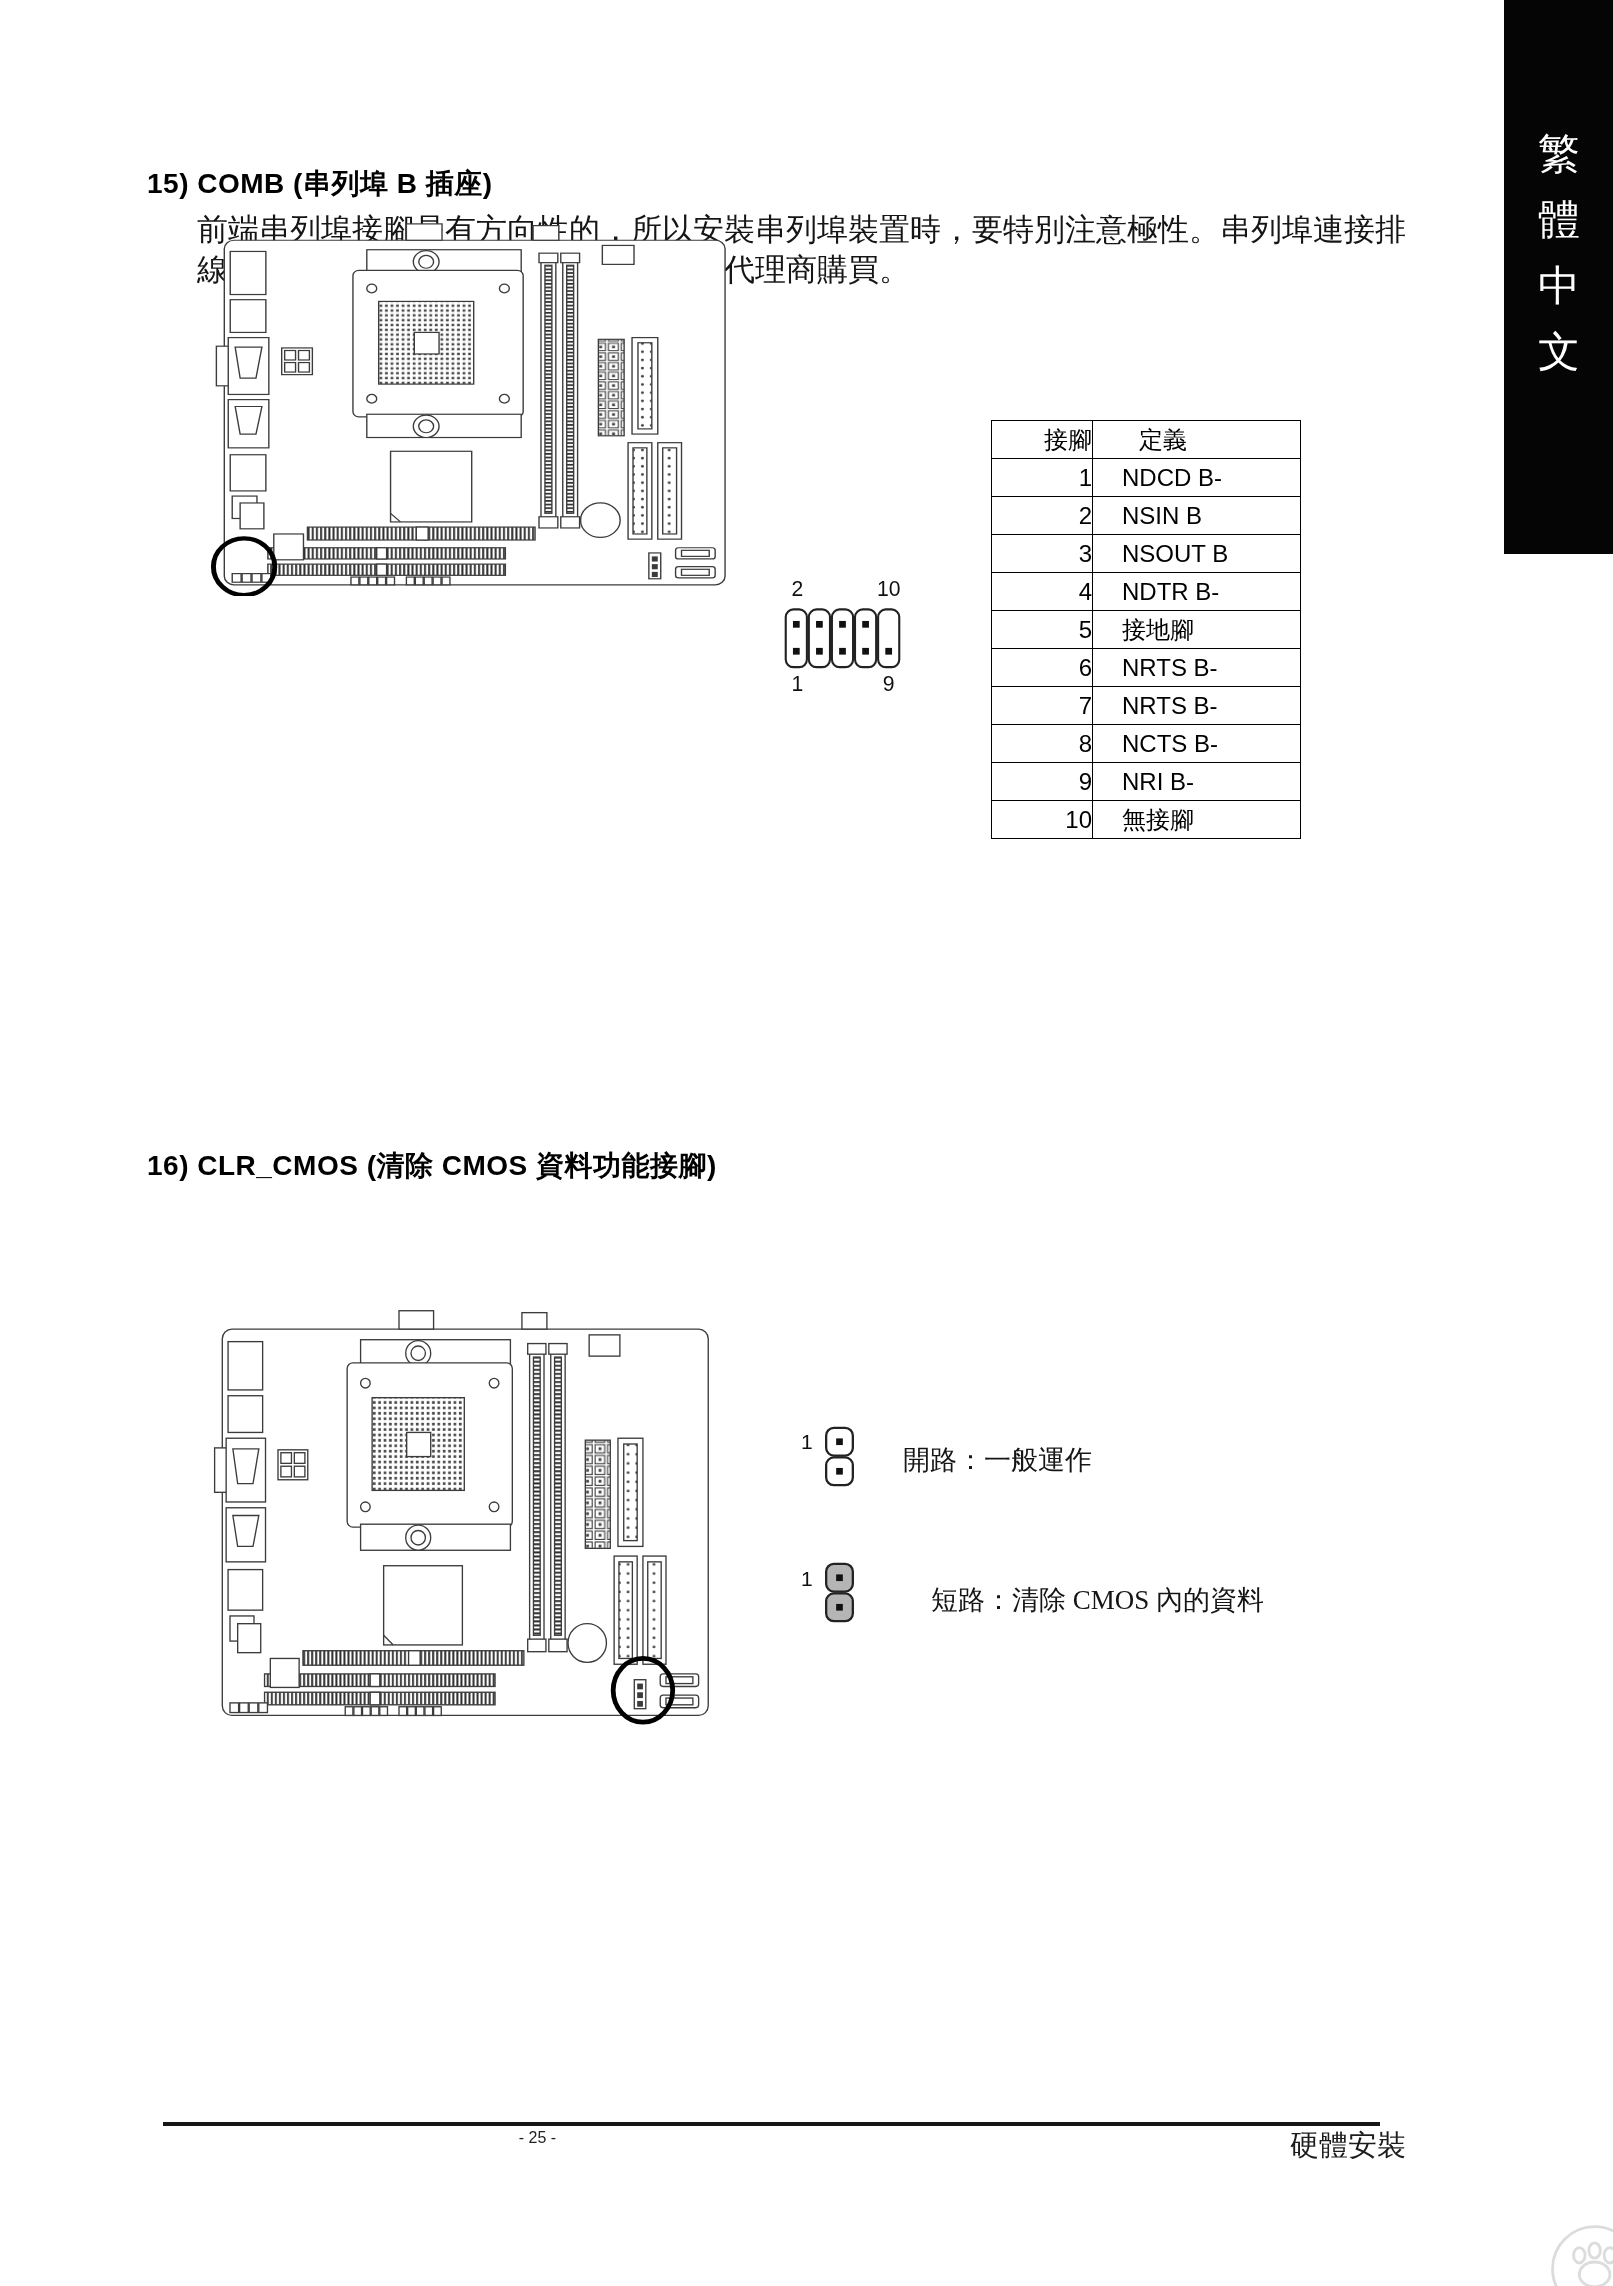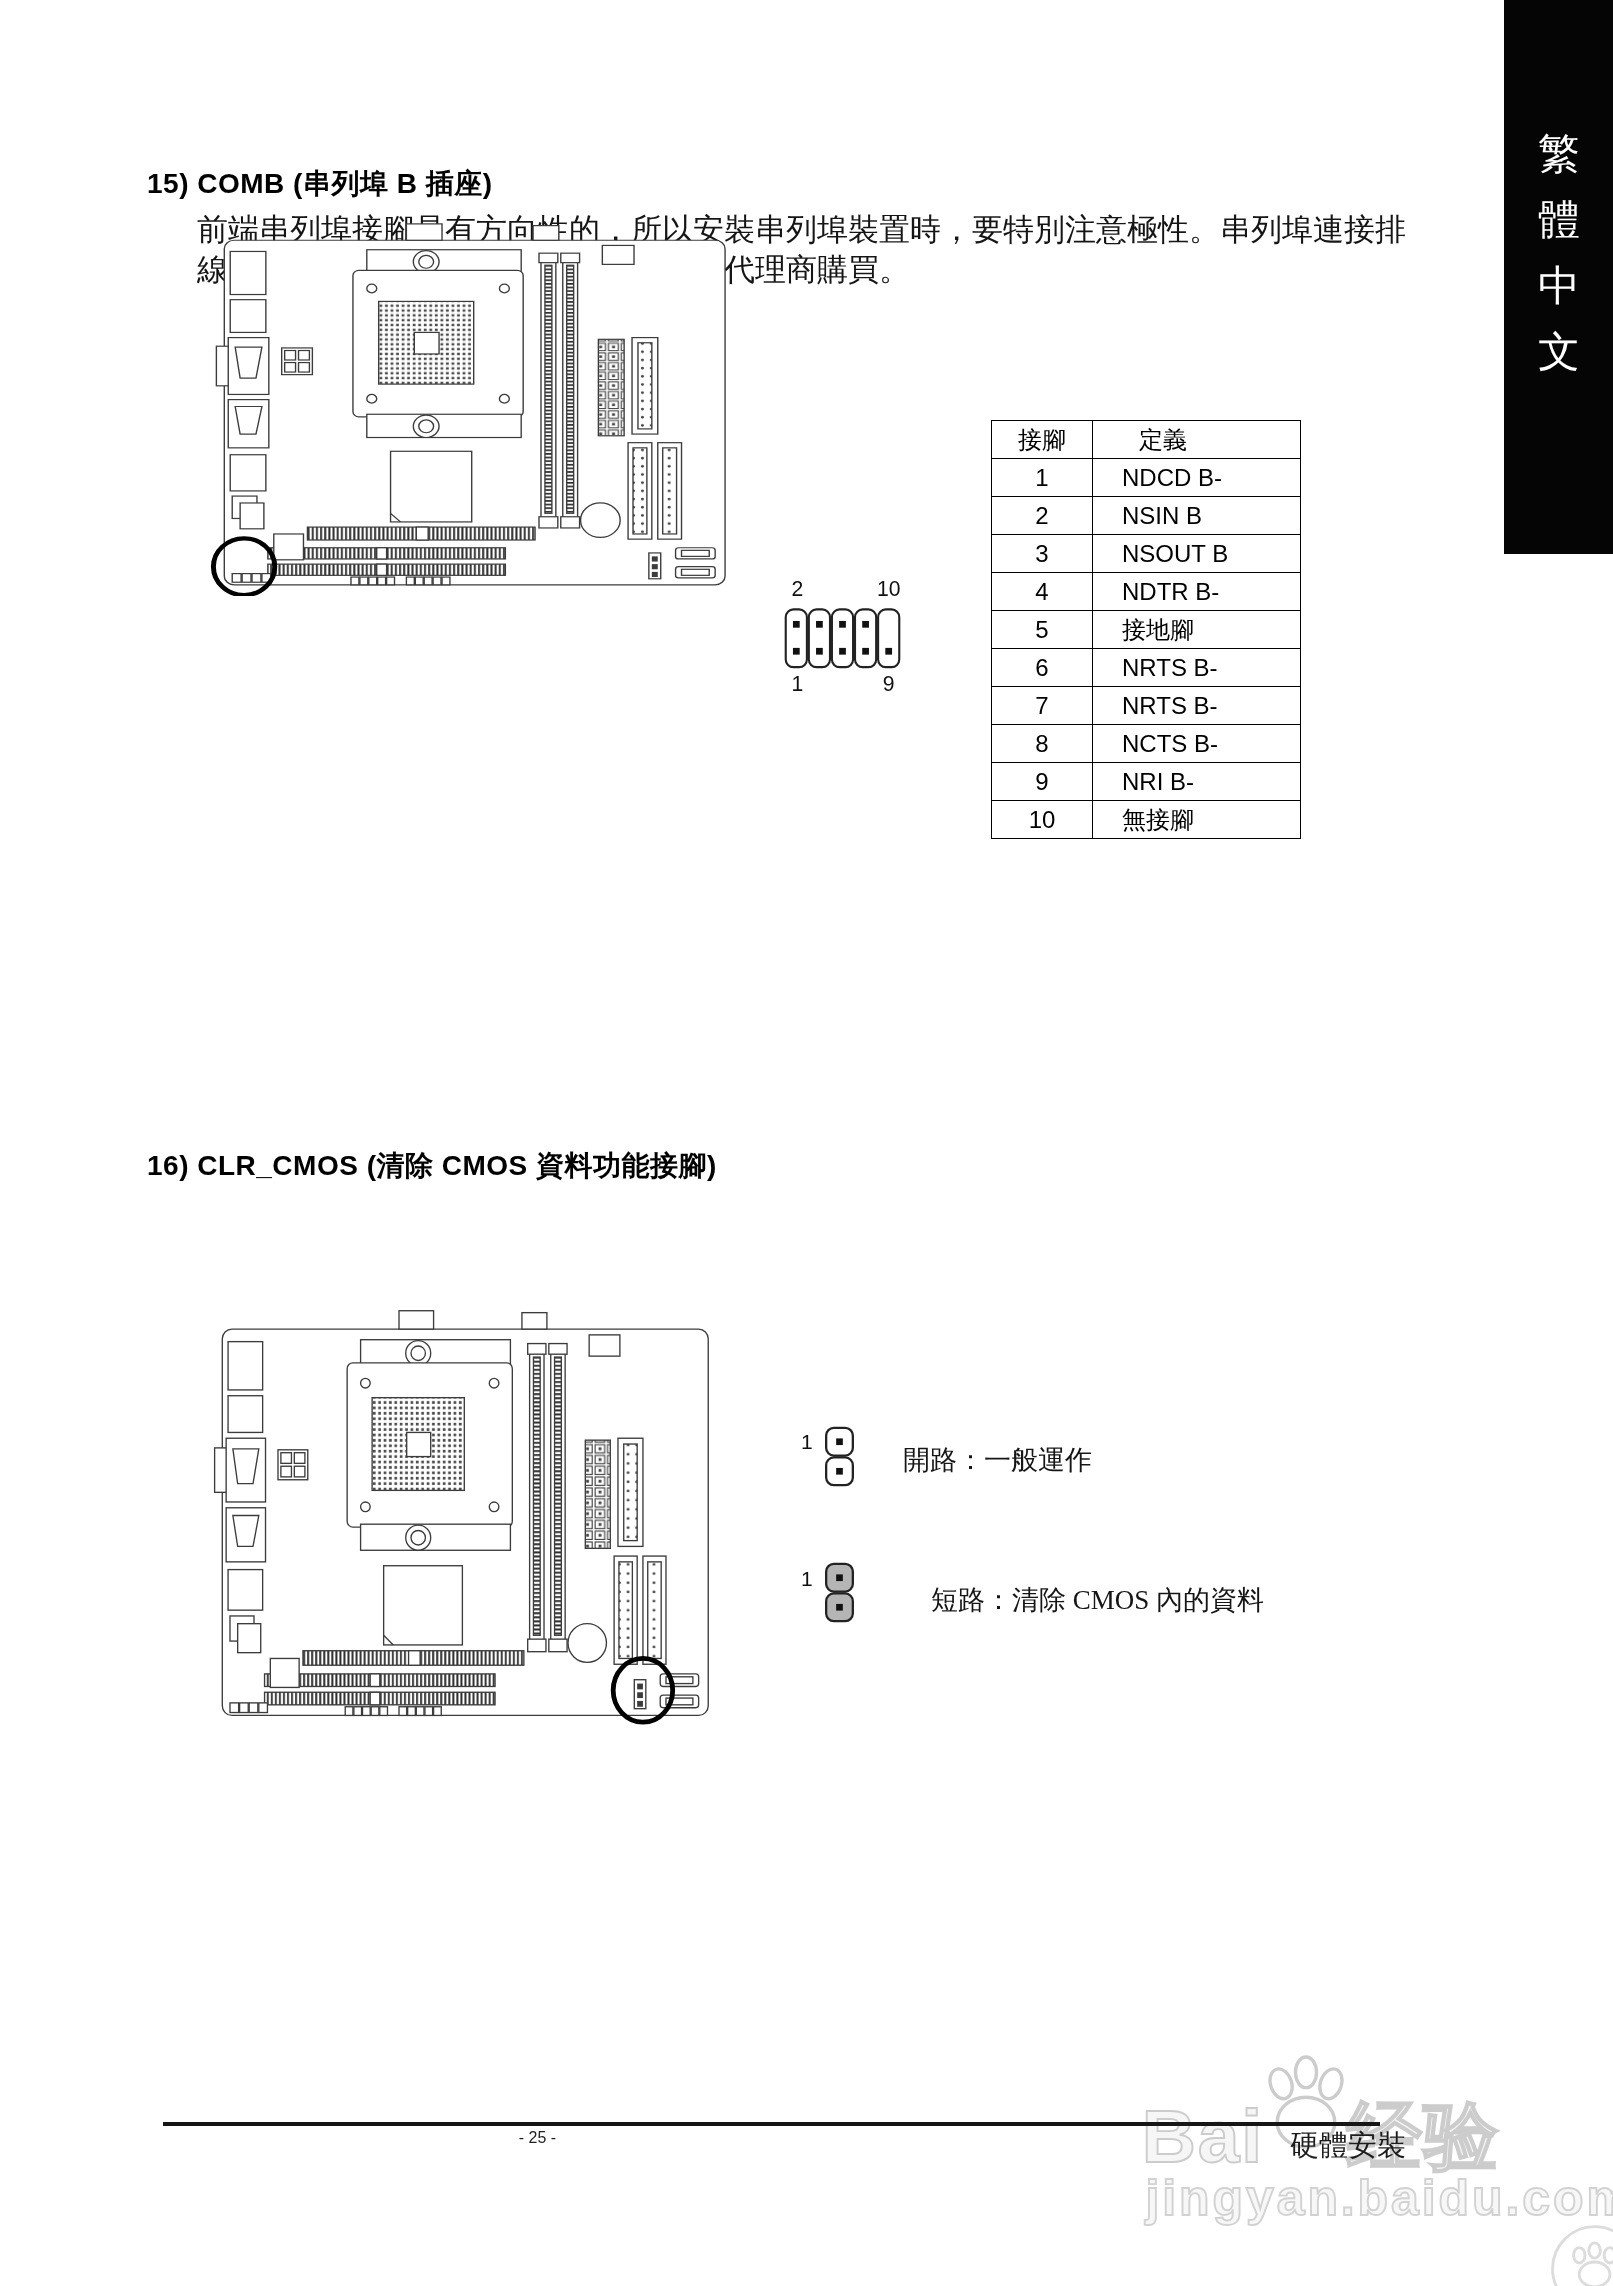--- a/index.html
+++ b/index.html
@@ -36,21 +36,21 @@
   #pin-table { left:991px; top:420px; }
   #pin-table table {
     border-collapse:collapse; table-layout:fixed;
     font-family:"Liberation Sans","DejaVu Sans",sans-serif;
     font-size:24px; color:#000;
   }
   #pin-table td {
     border:1.9px solid #000; height:38px; background:#fff;
     vertical-align:middle;
   }
-  #pin-table td.c1 { width:101px; text-align:center; }
+  #pin-table td.c1 { width:101px; text-align:right; }
   #pin-table td.c2 { width:208px; text-align:left; padding-left:29px; }
   #pin-table tr.hdr td.c2 { padding-left:46px; }
   #pin-table tr.hdr td { font-family:"Liberation Serif","DejaVu Serif",serif; }
 
   
   svg.lineart { position:absolute; }
   .jumper-desc { font-size:27px; color:#151515; white-space:nowrap; }
   .jumper-pin-label {
     font-family:"Liberation Sans","DejaVu Sans",sans-serif;
     font-size:21px; color:#111;
@@ -322,35 +322,20 @@
   <svg class="lineart" style="left:821px; top:1562px;" width="37" height="61" viewBox="0 0 38 64">
     <g stroke="#222" stroke-width="2.4" fill="#b5b5b5">
       <rect x="5" y="2" width="28" height="29" rx="8"></rect>
       <rect x="5" y="33" width="28" height="29" rx="8"></rect>
     </g>
     <rect x="15.5" y="13" width="7" height="7" fill="#111"></rect>
     <rect x="15.5" y="44" width="7" height="7" fill="#111"></rect>
   </svg>
   <div class="abs jumper-desc" style="left:903px; top:1582px;margin-left:28px;">短路：清除 CMOS 內的資料</div>
 
-  <div id="watermark" class="abs">
-    <div class="wm-row1">
-      <span>Bai</span>
-      <svg id="wm-paw" width="92" height="100" viewBox="0 0 96 104">
-        <g stroke="#cccccc" stroke-width="3.5" fill="#ffffff">
-          <ellipse cx="22" cy="32" rx="11" ry="16" transform="rotate(-18 22 32)"></ellipse>
-          <ellipse cx="48" cy="20" rx="11" ry="16"></ellipse>
-          <ellipse cx="74" cy="32" rx="11" ry="16" transform="rotate(18 74 32)"></ellipse>
-          <ellipse cx="48" cy="72" rx="30" ry="26"></ellipse>
-        </g>
-      </svg>
-      <span>经验</span>
-    </div>
-    <div class="wm-row2">jingyan.baidu.com</div>
-  </div>
 
   <svg id="corner-stamp" class="abs" width="106" height="86" viewBox="0 0 110 90">
     <circle cx="64" cy="52" r="44" fill="none" stroke="#dcdcdc" stroke-width="3"></circle>
     <ellipse cx="64" cy="58" rx="16" ry="13" fill="none" stroke="#dcdcdc" stroke-width="3"></ellipse>
     <ellipse cx="48" cy="38" rx="6" ry="8" fill="none" stroke="#dcdcdc" stroke-width="3"></ellipse>
     <ellipse cx="64" cy="33" rx="6" ry="8" fill="none" stroke="#dcdcdc" stroke-width="3"></ellipse>
     <ellipse cx="80" cy="38" rx="6" ry="8" fill="none" stroke="#dcdcdc" stroke-width="3"></ellipse>
   </svg>
 
   <div id="footer-line" class="abs"></div>

